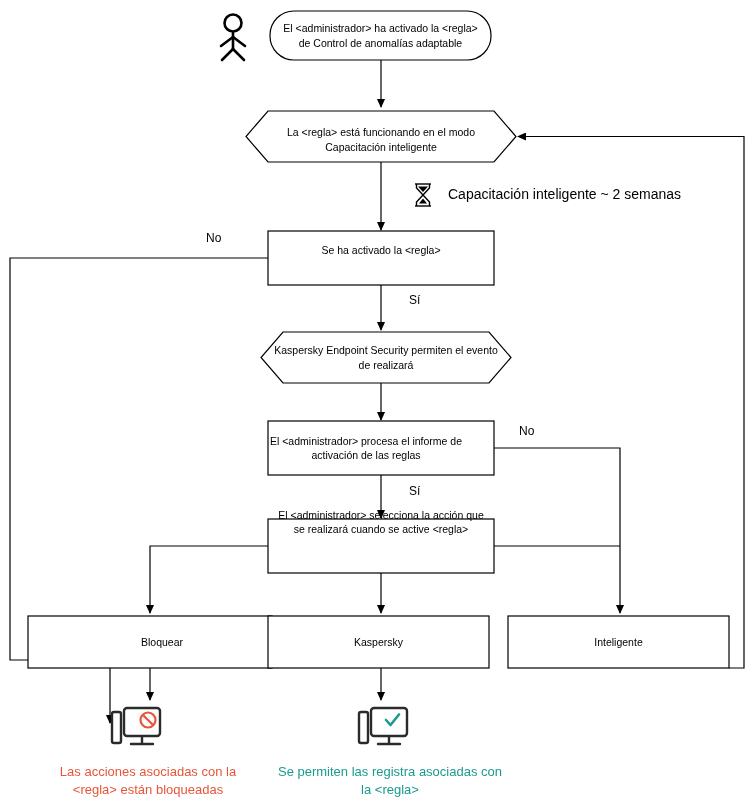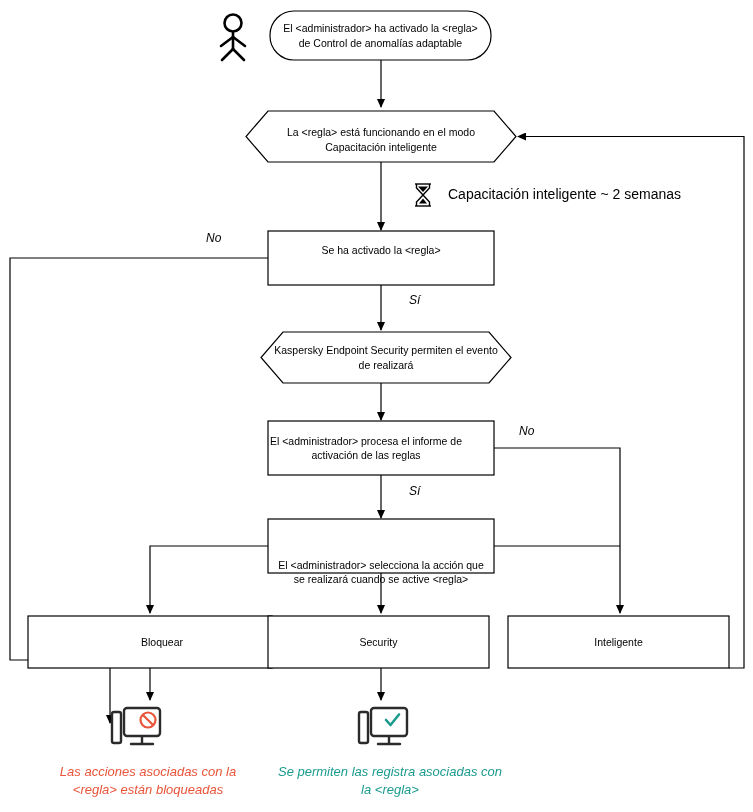--- a/index.html
+++ b/index.html
@@ -34,34 +34,32 @@
     font-size: 10.5px;
     line-height: 1.35;
     color: #000000;
     pointer-events: none;
   }
   .edge-label {
     position: absolute;
     font-size: 12px;
     color: #000000;
     white-space: nowrap;
-    font-style: italic;
   }
   .annotation-label {
     position: absolute;
     font-size: 14px;
     color: #000000;
     white-space: nowrap;
   }
   .caption {
     position: absolute;
     text-align: center;
     font-size: 13px;
     line-height: 1.35;
-    font-style: italic;
   }
   .caption.blocked {
     color: #e8553a;
   }
   .caption.allowed {
     color: #1a9b8e;
   }
 </style>
 </head>
 <body>
@@ -188,29 +186,29 @@
   <div class="node-label" style="left:268px; top:421px; width:196px; height:54px;">
     <div>
       <div>El &lt;administrador&gt; procesa el informe de</div>
       <div>activación de las reglas</div>
     </div>
   </div>
 
   <div class="edge-label" style="left:519px; top:424px;">No</div>
   <div class="edge-label" style="left:409px; top:484px;">Sí</div>
 
-  <div class="node-label" style="left:268px; top:542px; width:226px; height:60px;justify-content:center;">
+  <div class="node-label" style="left:268px; top:492px; width:226px; height:60px;justify-content:center;">
     <div>
       <div>El &lt;administrador&gt; selecciona la acción que</div>
       <div>se realizará cuando se active &lt;regla&gt;</div>
     </div>
   </div>
 
   <div class="node-label" style="left:28px; top:616px; width:244px; height:52px;margin-left:12px;">Bloquear</div>
-  <div class="node-label" style="left:268px; top:616px; width:221px; height:52px;">Security</div>
+  <div class="node-label" style="left:268px; top:616px; width:221px; height:52px;">Kaspersky</div>
   <div class="node-label" style="left:508px; top:616px; width:221px; height:52px;">Inteligente</div>
 
   <div class="caption blocked" style="left:18px; top:763px; width:260px;">
     <div>Las acciones asociadas con la</div>
     <div>&lt;regla&gt; están bloqueadas</div>
   </div>
 
   <div class="caption allowed" style="left:250px; top:763px; width:280px;">
     <div>Se permiten las registra asociadas con</div>
     <div>la &lt;regla&gt;</div>

